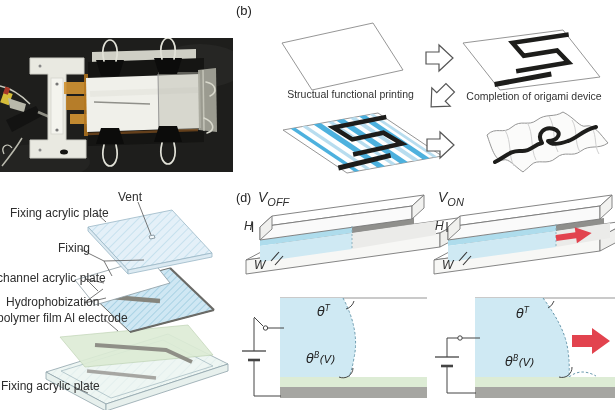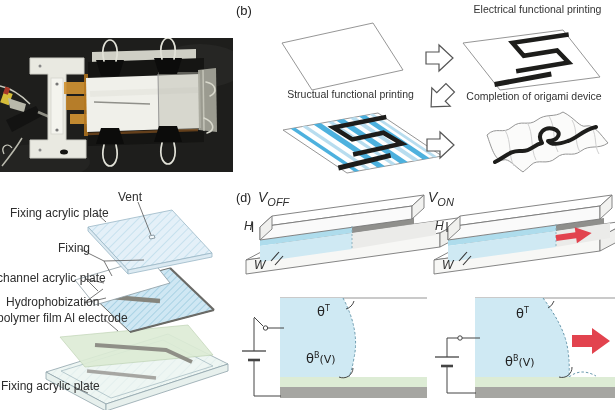--- a/index.html
+++ b/index.html
@@ -6,21 +6,21 @@
   .fig{position:relative;width:615px;height:410px;background:#ffffff;overflow:hidden;
        font-family:"Liberation Sans",sans-serif;}
   .fig svg{position:absolute;display:block;}
   .lbl{position:absolute;font-size:12px;color:#2e2e2e;white-space:nowrap;line-height:1.15;}
   .cap{font-size:10.5px;text-align:center;color:#333;}
   .tag{font-size:13px;color:#222;}
   .math{font-style:italic;font-family:"Liberation Sans",sans-serif;}
   .vlabel{font-size:14px;}
   .vlabel sub{font-size:11px;font-style:italic;}
   .dimlabel{font-size:12px;}
-  .theta{font-size:13px;font-family:"DejaVu Sans",sans-serif;color:#222;}
+  .theta{font-size:13px;font-family:"DejaVu Sans",sans-serif;font-style:italic;color:#222;}
   .theta sup{font-size:8px;}
   .theta .paren{font-size:11px;}
 </style>
 </head>
 <body>
 
 <div class="fig">
 
   <svg style="left:0;top:38px" width="233" height="134" viewBox="0 0 233 134">
     <rect x="0" y="0" width="233" height="134" fill="#1e1e1c"></rect>
@@ -265,36 +265,35 @@
         <line x1="447" y1="338" x2="447" y2="357"></line>
         <line x1="435" y1="357" x2="459" y2="357" stroke-width="1.3"></line>
         <line x1="441" y1="366" x2="453" y2="366" stroke-width="2.6"></line>
         <line x1="447" y1="366" x2="447" y2="393"></line>
         <line x1="447" y1="393" x2="476" y2="393"></line>
       </g>
     </g>
   </svg>
 
   <div class="lbl tag" style="left:236px;top:4px">(b)</div>
-  <div class="lbl cap" style="left:460px;top:3px;width:155px">Electrical functional printing</div>
   <div class="lbl cap" style="left:278px;top:88px;width:145px">Structual functional printing</div>
   <div class="lbl cap" style="left:455px;top:90px;width:158px">Completion of origami device</div>
 
   <div class="lbl" style="left:118px;top:191px">Vent</div>
   <div class="lbl" style="left:10px;top:207px">Fixing acrylic plate</div>
   <div class="lbl" style="left:58px;top:242px">Fixing</div>
   <div class="lbl" style="left:-3px;top:272px">channel acrylic plate</div>
   <div class="lbl" style="left:6px;top:296px">Hydrophobization</div>
   <div class="lbl" style="left:-3px;top:312px">polymer film Al electrode</div>
   <div class="lbl" style="left:1px;top:380px">Fixing acrylic plate</div>
 
   <div class="lbl tag" style="left:236px;top:191px;font-size:12.5px">(d)</div>
 
   <div class="lbl math vlabel" style="left:258px;top:189px"><span>V</span><sub>OFF</sub></div>
-  <div class="lbl math vlabel" style="left:428px;top:189px"><span>V</span><sub>ON</sub></div>
+  <div class="lbl math vlabel" style="left:438px;top:189px"><span>V</span><sub>ON</sub></div>
 
   <div class="lbl math dimlabel" style="left:244px;top:220px">H</div>
   <div class="lbl math dimlabel" style="left:435px;top:220px">H</div>
   <div class="lbl math dimlabel" style="left:254px;top:259px">W</div>
   <div class="lbl math dimlabel" style="left:442px;top:259px">W</div>
 
   <div class="lbl theta" style="left:317px;top:304px"><span>θ</span><sup>T</sup></div>
   <div class="lbl theta" style="left:306px;top:351px"><span>θ</span><sup>B</sup><span class="paren">(V)</span></div>
   <div class="lbl theta" style="left:516px;top:306px"><span>θ</span><sup>T</sup></div>
   <div class="lbl theta" style="left:505px;top:354px"><span>θ</span><sup>B</sup><span class="paren">(V)</span></div>

